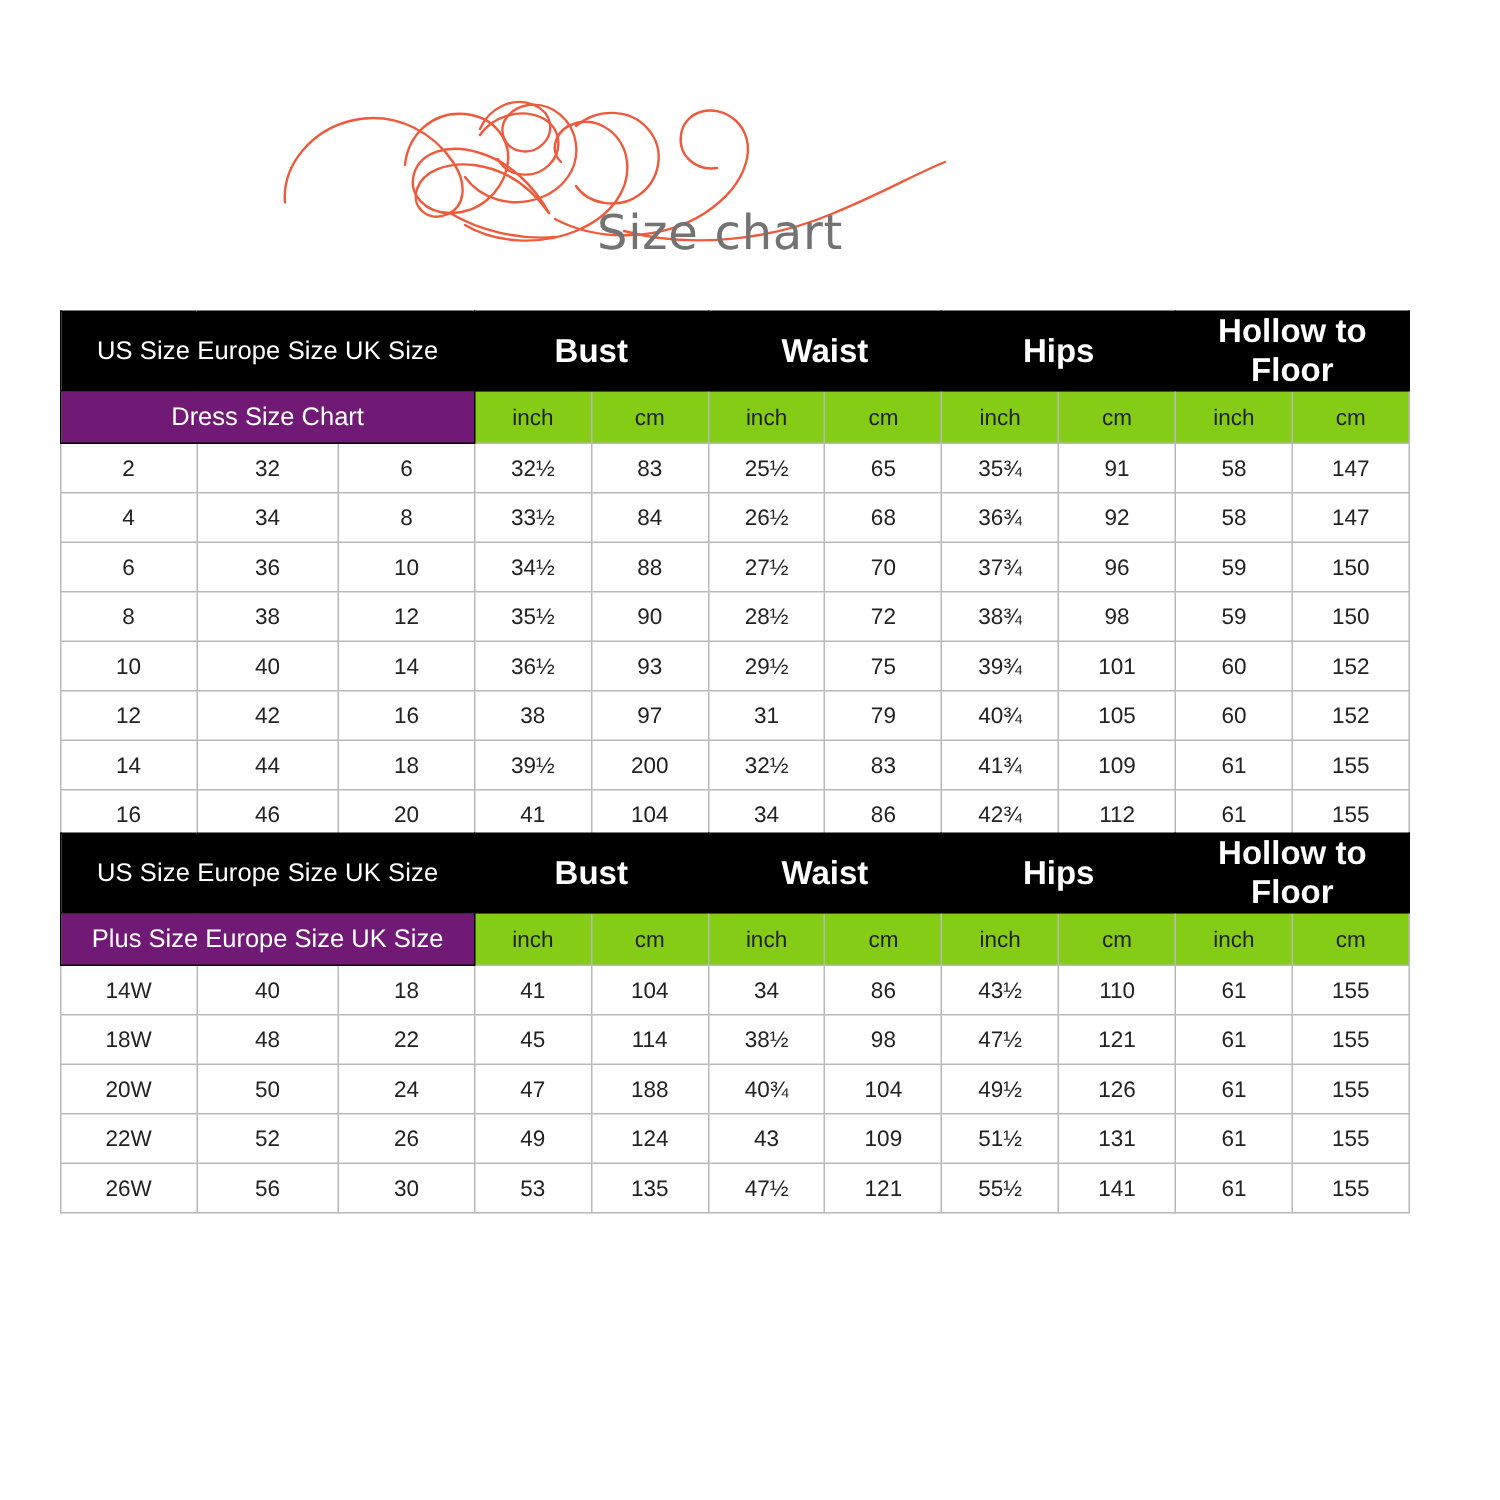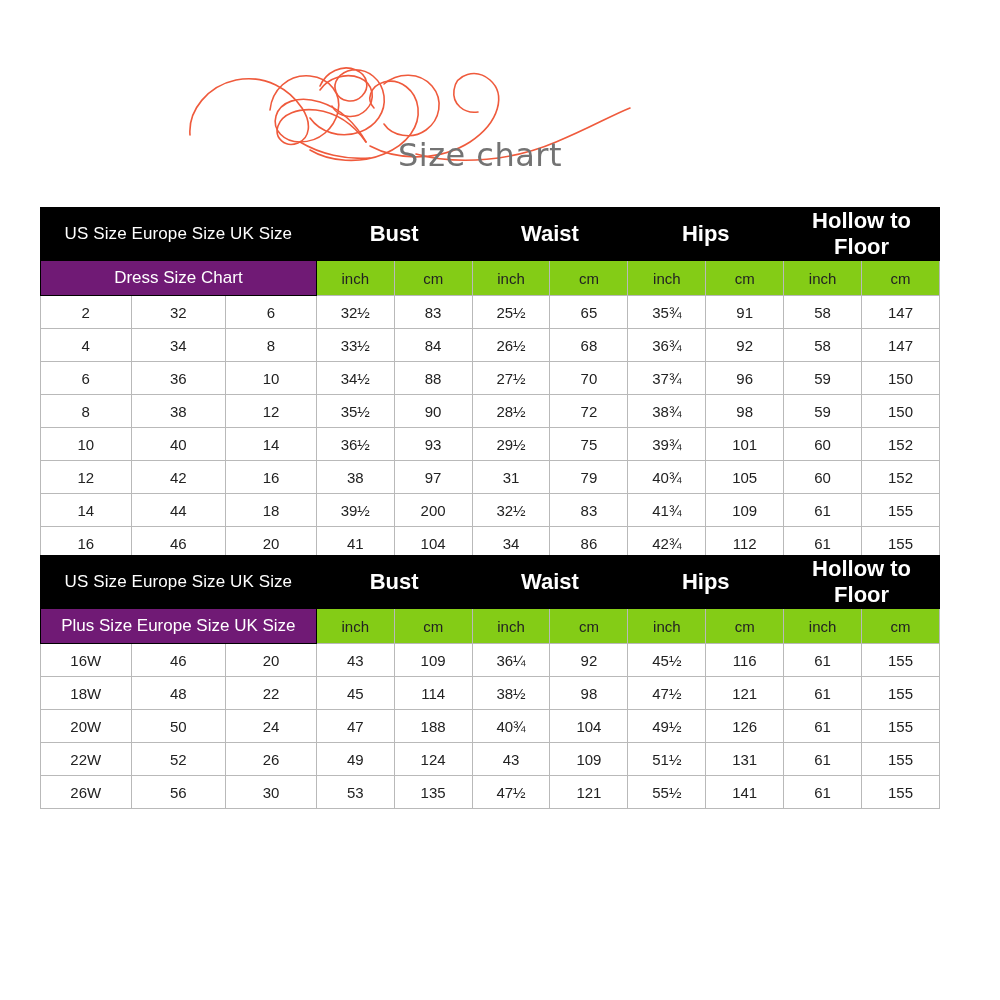--- a/index.html
+++ b/index.html
@@ -311,29 +311,29 @@
           <td class="unit">inch</td>
           <td class="unit">cm</td>
           <td class="unit">inch</td>
           <td class="unit">cm</td>
           <td class="unit">inch</td>
           <td class="unit">cm</td>
           <td class="unit">inch</td>
           <td class="unit">cm</td>
         </tr>
         <tr class="data-row">
-          <td>16W</td>
-          <td>46</td>
-          <td>20</td>
-          <td>43</td>
-          <td>109</td>
-          <td>36¼</td>
-          <td>92</td>
-          <td>45½</td>
-          <td>116</td>
+          <td>14W</td>
+          <td>40</td>
+          <td>18</td>
+          <td>41</td>
+          <td>104</td>
+          <td>34</td>
+          <td>86</td>
+          <td>43½</td>
+          <td>110</td>
           <td>61</td>
           <td>155</td>
         </tr>
         <tr class="data-row">
           <td>18W</td>
           <td>48</td>
           <td>22</td>
           <td>45</td>
           <td>114</td>
           <td>38½</td>

